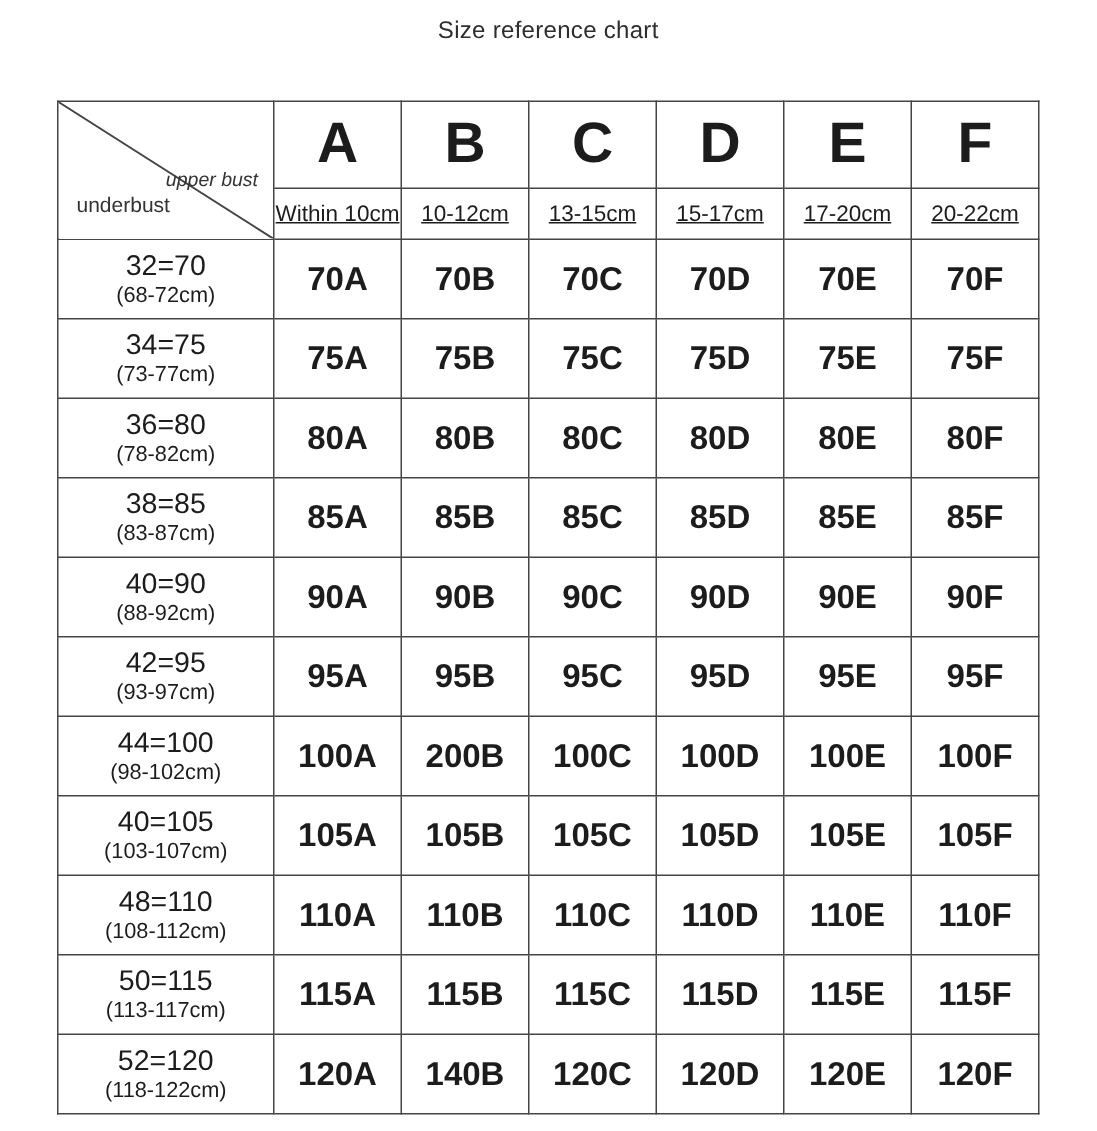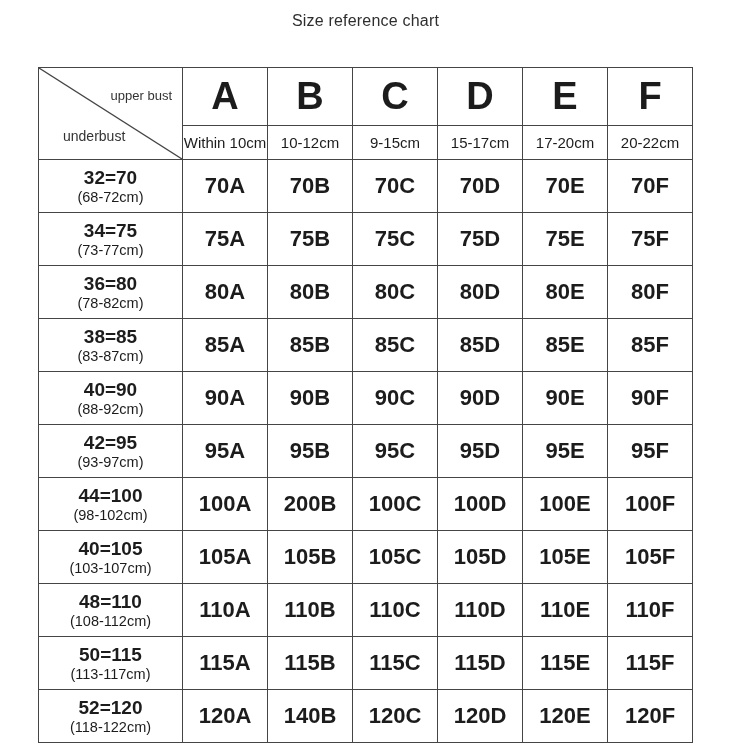--- a/index.html
+++ b/index.html
@@ -52,54 +52,56 @@
   }
   th.corner svg.diag {
     position: absolute;
     inset: 0;
     width: 100%;
     height: 100%;
     display: block;
   }
   .corner-top {
     position: absolute;
-    top: 20px;
+    top: 44px;
     right: 10px;
     font-size: 13px;
     color: #333333;
+    font-style: italic;
   }
   .corner-bottom {
     position: absolute;
     bottom: 15px;
-    left: 24px;
+    left: 12px;
     font-size: 14px;
     color: #333333;
   }
   th.cup-letter {
     width: 85px;
     height: 58px;
     background: var(--header-bg);
     font-size: 38px;
     font-weight: 700;
     color: #141414;
   }
   th.cup-range {
     height: 34px;
     font-size: 15px;
     font-weight: 400;
     color: #1a1a1a;
     background: var(--body-bg);
+    text-decoration: underline;
   }
   td.row-label {
     height: 53px;
     line-height: 1.12;
   }
   td.row-label .size-main {
     font-size: 19px;
-    font-weight: 700;
+    font-weight: 400;
   }
   td.row-label .size-range {
     font-size: 14.5px;
     font-weight: 400;
     text-align: center;
   }
   td.size-cell {
     height: 53px;
     font-size: 22px;
     font-weight: 700;
@@ -124,21 +126,21 @@
       <th class="cup-letter">A</th>
           <th class="cup-letter">B</th>
           <th class="cup-letter">C</th>
           <th class="cup-letter">D</th>
           <th class="cup-letter">E</th>
           <th class="cup-letter">F</th>
         </tr>
       <tr>
           <th class="cup-range">Within 10cm</th>
           <th class="cup-range">10-12cm</th>
-          <th class="cup-range">9-15cm</th>
+          <th class="cup-range">13-15cm</th>
           <th class="cup-range">15-17cm</th>
           <th class="cup-range">17-20cm</th>
           <th class="cup-range">20-22cm</th>
         </tr>
     </thead>
     <tbody>
         <tr>
           <td class="row-label">
             <div class="size-main">32=70</div>
             <div class="size-range">(68-72cm)</div>

